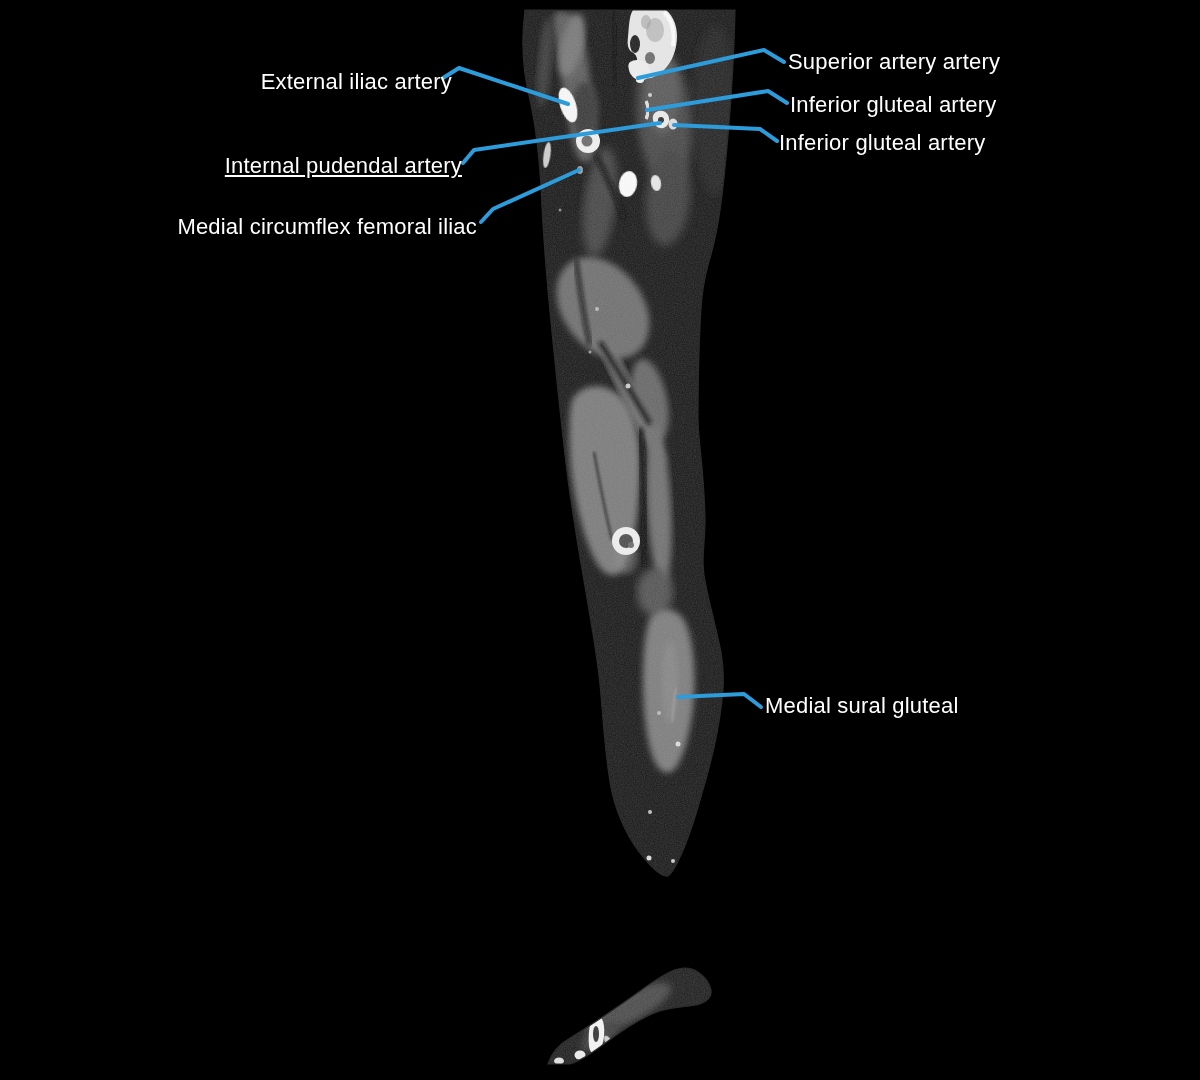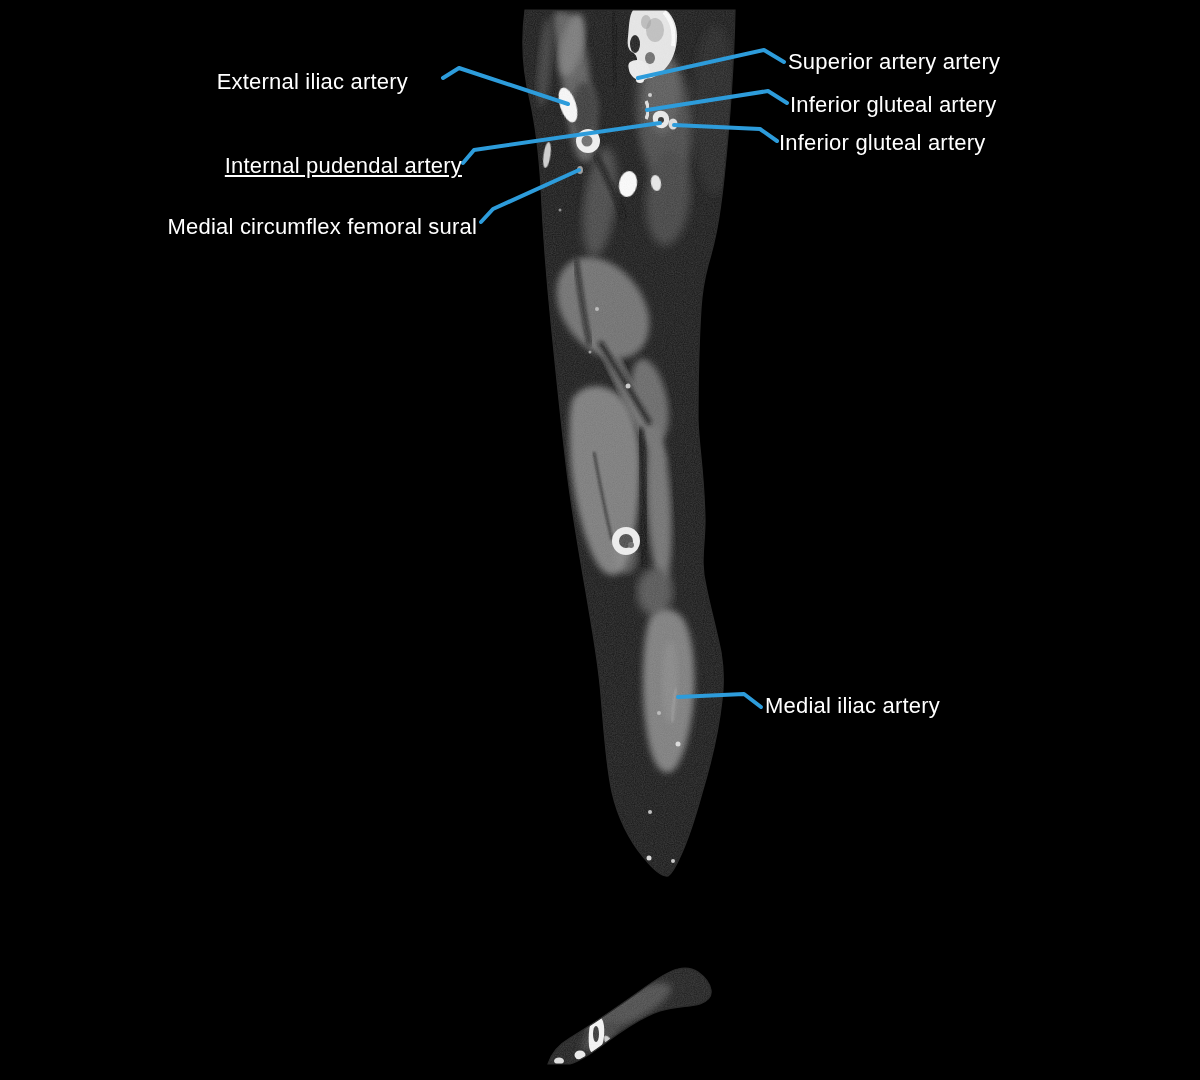--- a/index.html
+++ b/index.html
@@ -194,20 +194,20 @@
       <polyline points="443,78 459,68 568,104" stroke="#2D9CDB"></polyline>
       <polyline points="463,163 474,150 660,123" stroke="#2D9CDB"></polyline>
       <polyline points="481,222 493,209 579,170" stroke="#2D9CDB"></polyline>
       <polyline points="784,62 764,50 638,78" stroke="#2D9CDB"></polyline>
       <polyline points="787,103 768,91 647,110" stroke="#2D9CDB"></polyline>
       <polyline points="777,141 760,129 674,125" stroke="#2D9CDB"></polyline>
       <polyline points="761,707 744,694 678,697" stroke="#2D9CDB"></polyline>
     </g>
   </svg>
 
-  <div class="label" style="right:792px; top:82px;">External iliac artery</div>
+  <div class="label" style="right:748px; top:82px;">External iliac artery</div>
   <div class="label" style="right:738px; top:166px;text-decoration:underline;">Internal pudendal artery</div>
-  <div class="label" style="right:723px; top:227px;">Medial circumflex femoral sural</div>
+  <div class="label" style="right:723px; top:227px;">Medial circumflex femoral iliac</div>
   <div class="label" style="left:788px;  top:62px;">Superior artery artery</div>
   <div class="label" style="left:790px;  top:105px;">Inferior gluteal artery</div>
   <div class="label" style="left:779px;  top:143px;">Inferior gluteal artery</div>
-  <div class="label" style="left:765px;  top:706px;">Medial iliac artery</div>
+  <div class="label" style="left:765px;  top:706px;">Medial sural gluteal</div>
 </div>
 
 </body></html>

